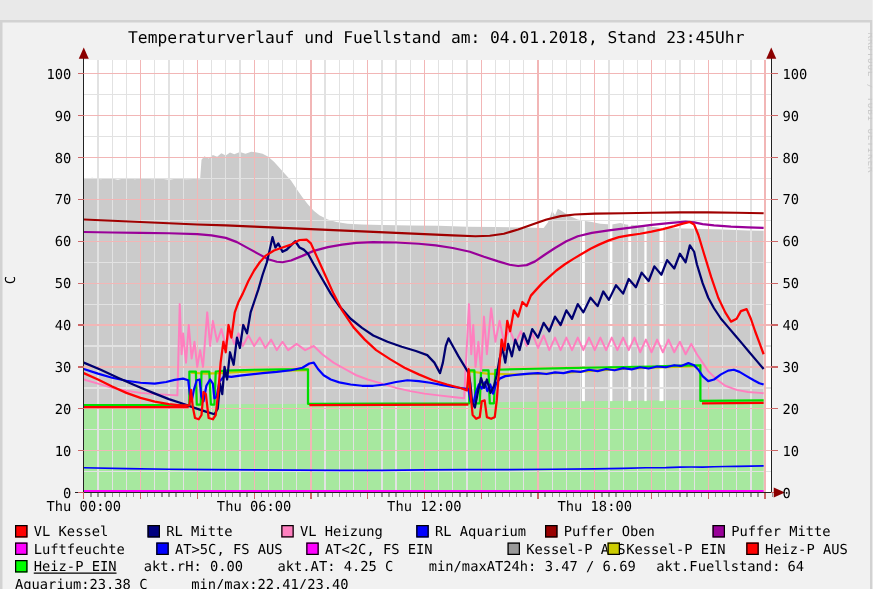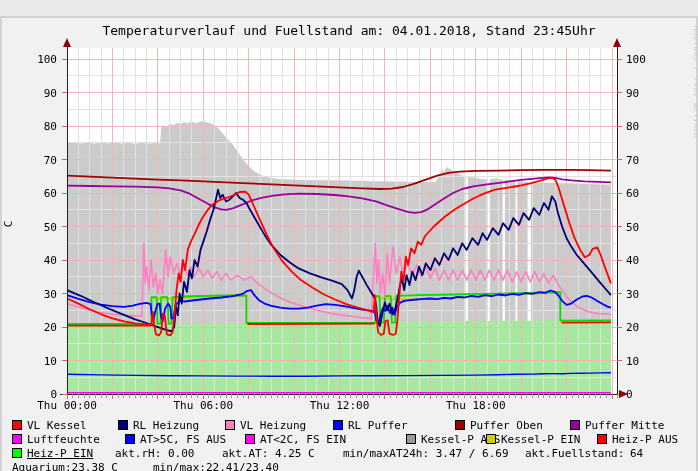--- a/index.html
+++ b/index.html
@@ -271,24 +271,24 @@
       <text x="626" y="47.0" text-anchor="start" font-size="11" font-family="DejaVu Sans Mono, Liberation Mono, monospace" fill="#000">100</text>
       <text x="67.0" y="393" text-anchor="middle" font-size="11" font-family="DejaVu Sans Mono, Liberation Mono, monospace" fill="#000">Thu 00:00</text>
       <text x="203.3" y="393" text-anchor="middle" font-size="11" font-family="DejaVu Sans Mono, Liberation Mono, monospace" fill="#000">Thu 06:00</text>
       <text x="339.5" y="393" text-anchor="middle" font-size="11" font-family="DejaVu Sans Mono, Liberation Mono, monospace" fill="#000">Thu 12:00</text>
       <text x="475.8" y="393" text-anchor="middle" font-size="11" font-family="DejaVu Sans Mono, Liberation Mono, monospace" fill="#000">Thu 18:00</text>
       <text x="12" y="208" text-anchor="middle" font-size="11" font-family="DejaVu Sans Mono, Liberation Mono, monospace" fill="#000" transform="rotate(-90 12 208)">C</text>
       <text x="694" y="10" text-anchor="start" font-size="7.5" font-family="DejaVu Sans Mono, Liberation Mono, monospace" fill="#c9c9c9" letter-spacing="0.6" transform="rotate(90 694 10)">RRDTOOL / TOBI OETIKER</text>
     </svg>
   <div class="legend">
       <div class="li" style="left: 12px; top: 404px;"><span class="sw" style="background: rgb(255, 0, 0);"></span><span>VL Kessel</span></div>
-      <div class="li" style="left: 118px; top: 404px;"><span class="sw" style="background: rgb(0, 0, 128);"></span><span>RL Heizung</span></div>
+      <div class="li" style="left: 118px; top: 404px;"><span class="sw" style="background: rgb(0, 0, 128);"></span><span>RL Mitte</span></div>
       <div class="li" style="left: 225px; top: 404px;"><span class="sw" style="background: rgb(255, 127, 191);"></span><span>VL Heizung</span></div>
-      <div class="li" style="left: 333px; top: 404px;"><span class="sw" style="background: rgb(0, 0, 255);"></span><span>RL Puffer</span></div>
-      <div class="li" style="left: 455px; top: 404px;"><span class="sw" style="background: rgb(153, 0, 0);"></span><span>Puffer Oben</span></div>
+      <div class="li" style="left: 333px; top: 404px;"><span class="sw" style="background: rgb(0, 0, 255);"></span><span>RL Aquarium</span></div>
+      <div class="li" style="left: 436px; top: 404px;"><span class="sw" style="background: rgb(153, 0, 0);"></span><span>Puffer Oben</span></div>
       <div class="li" style="left: 570px; top: 404px;"><span class="sw" style="background: rgb(153, 0, 153);"></span><span>Puffer Mitte</span></div>
       <div class="li" style="left: 12px; top: 418px;"><span class="sw" style="background: rgb(255, 0, 255);"></span><span>Luftfeuchte</span></div>
       <div class="li" style="left: 125px; top: 418px;"><span class="sw" style="background: rgb(0, 0, 255);"></span><span>AT&gt;5C, FS AUS</span></div>
       <div class="li" style="left: 245px; top: 418px;"><span class="sw" style="background: rgb(255, 0, 255);"></span><span>AT&lt;2C, FS EIN</span></div>
       <div class="li" style="left: 406px; top: 418px;"><span class="sw" style="background: rgb(153, 153, 153);"></span><span>Kessel-P AUS</span></div>
       <div class="li" style="left: 486px; top: 418px;"><span class="sw" style="background: rgb(204, 204, 0);"></span><span>Kessel-P EIN</span></div>
       <div class="li" style="left: 597px; top: 418px;"><span class="sw" style="background: rgb(255, 0, 0);"></span><span>Heiz-P AUS</span></div>
       <div class="li" style="left: 12px; top: 432px; text-decoration: underline;"><span class="sw" style="background: rgb(0, 255, 0);"></span><span>Heiz-P EIN</span></div>
       <div class="li" style="left: 115px; top: 432px;"><span>akt.rH: 0.00</span></div>
       <div class="li" style="left: 222px; top: 432px;"><span>akt.AT: 4.25 C</span></div>

